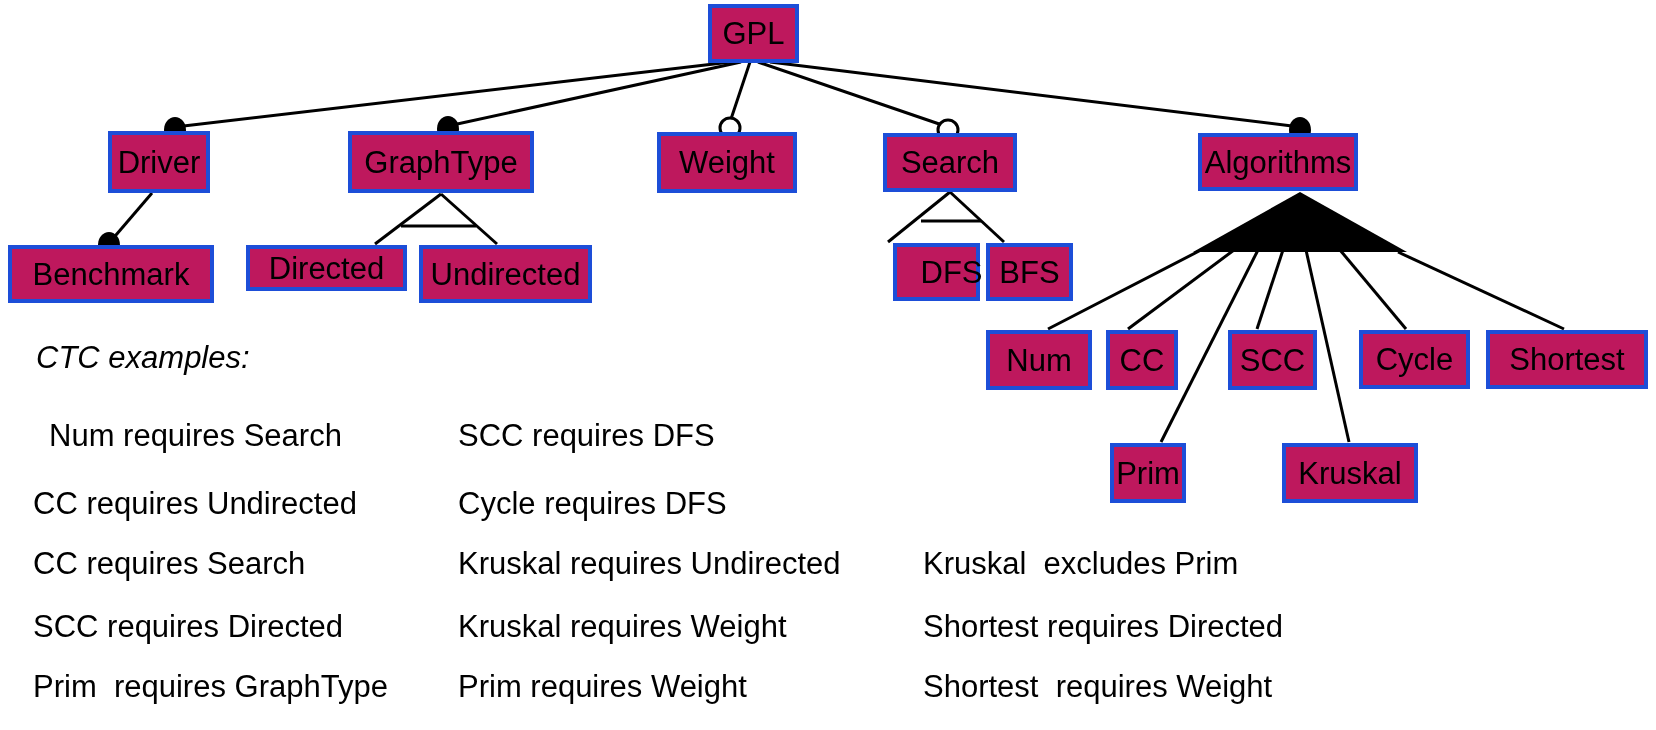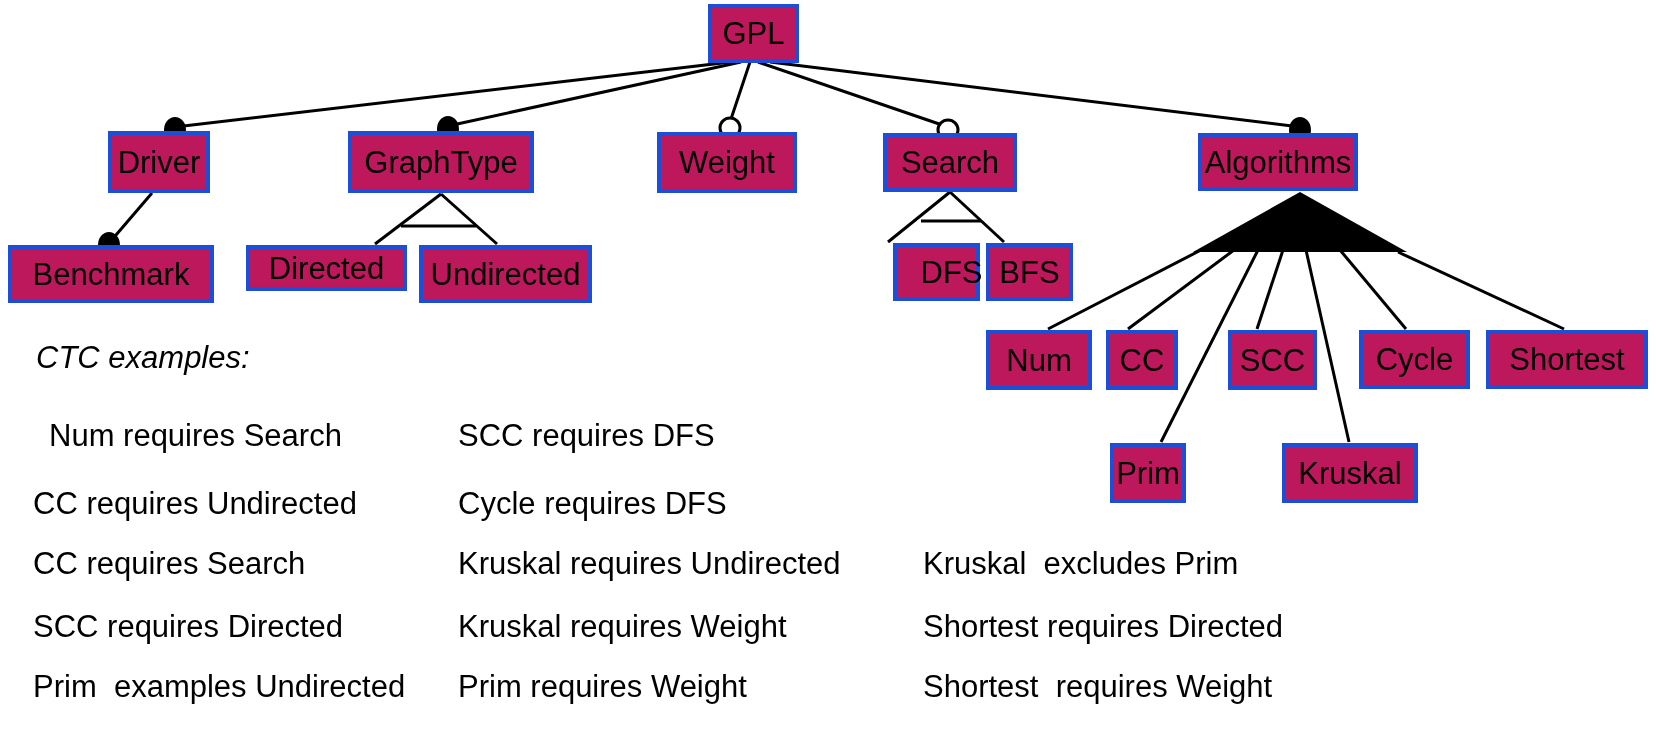--- a/index.html
+++ b/index.html
@@ -82,21 +82,21 @@
   <div class="fbox" style="left:1486px;top:330px;width:162px;height:59px;">Shortest</div>
   <div class="fbox" style="left:1110px;top:443px;width:76px;height:60px;">Prim</div>
   <div class="fbox" style="left:1282px;top:443px;width:136px;height:60px;">Kruskal</div>
 
   <div class="ctc-head" style="left:36px;top:340px;">CTC examples:</div>
 
   <div class="ctc-line" style="left:33px;top:419px;margin-left:16px;">Num requires Search</div>
   <div class="ctc-line" style="left:33px;top:487px;">CC requires Undirected</div>
   <div class="ctc-line" style="left:33px;top:547px;">CC requires Search</div>
   <div class="ctc-line" style="left:33px;top:610px;">SCC requires Directed</div>
-  <div class="ctc-line" style="left:33px;top:670px;">Prim  examples Undirected</div>
+  <div class="ctc-line" style="left:33px;top:670px;">Prim  requires GraphType</div>
 
   <div class="ctc-line" style="left:458px;top:419px;">SCC requires DFS</div>
   <div class="ctc-line" style="left:458px;top:487px;">Cycle requires DFS</div>
   <div class="ctc-line" style="left:458px;top:547px;">Kruskal requires Undirected</div>
   <div class="ctc-line" style="left:458px;top:610px;">Kruskal requires Weight</div>
   <div class="ctc-line" style="left:458px;top:670px;">Prim requires Weight</div>
 
   <div class="ctc-line" style="left:923px;top:547px;">Kruskal  excludes Prim</div>
   <div class="ctc-line" style="left:923px;top:610px;">Shortest requires Directed</div>
   <div class="ctc-line" style="left:923px;top:670px;">Shortest  requires Weight</div>

